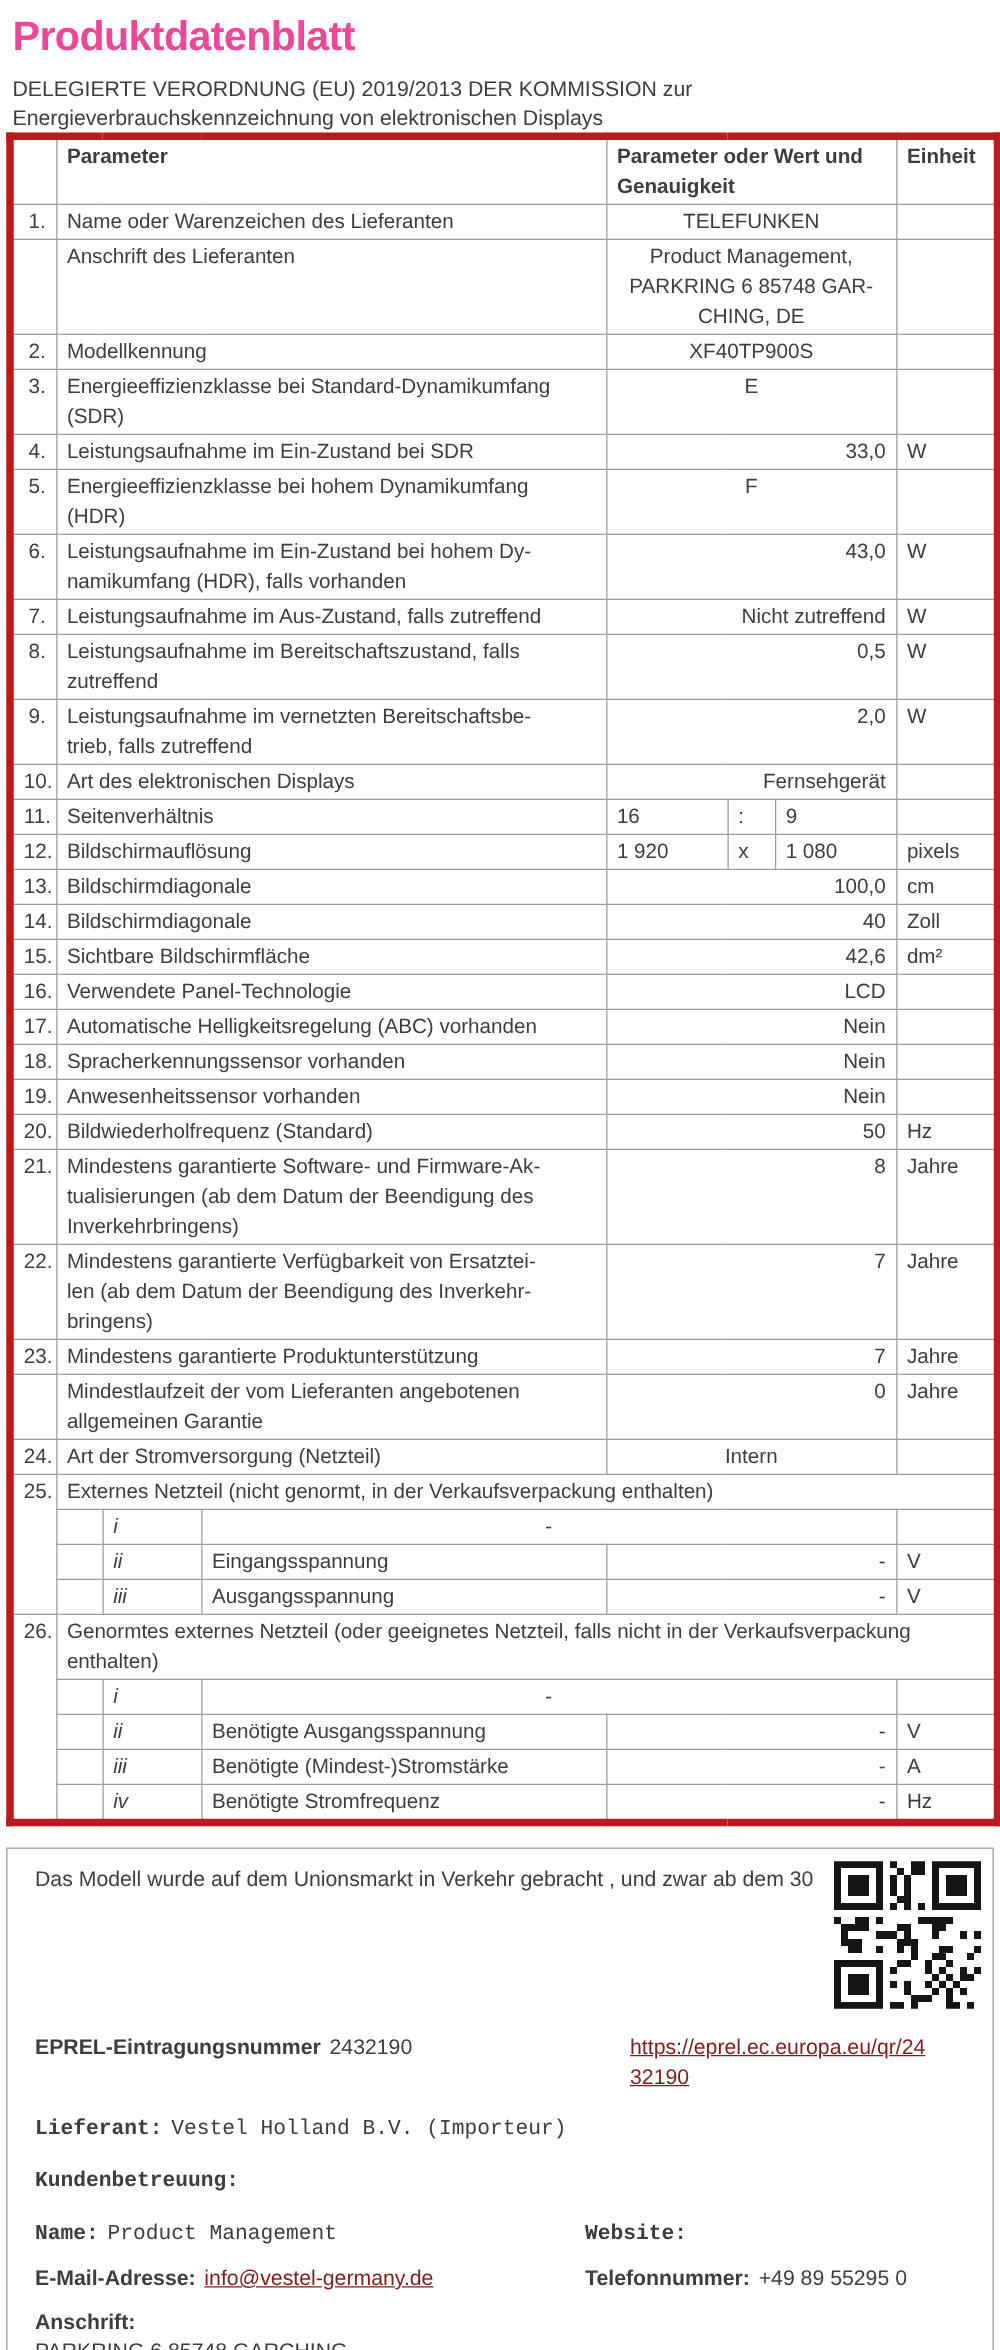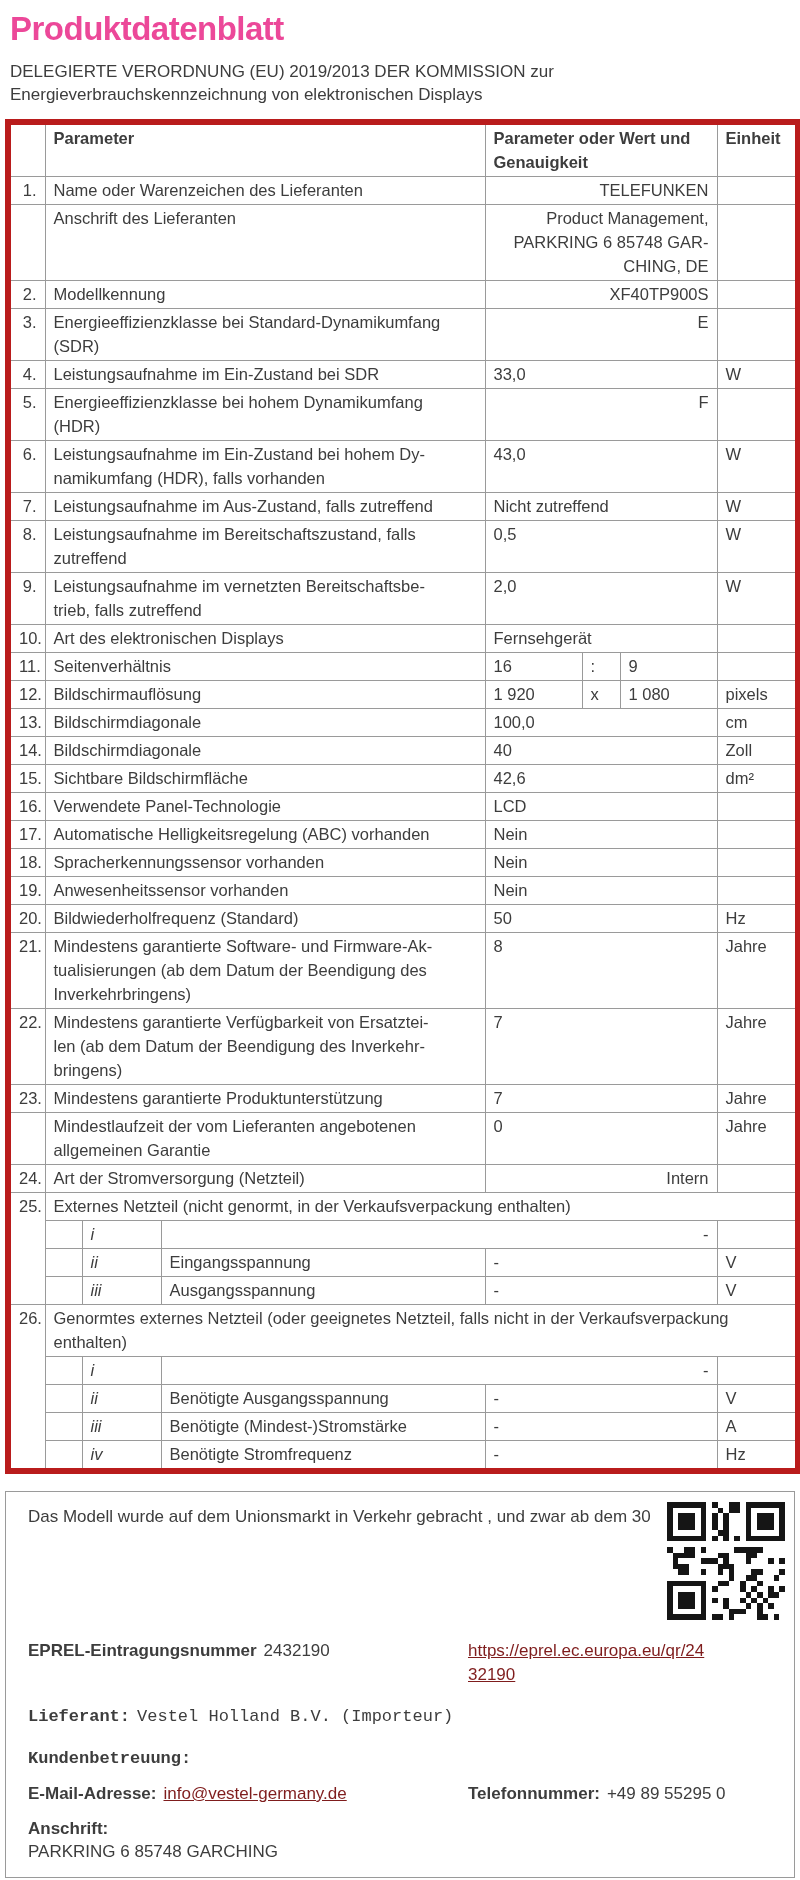--- a/index.html
+++ b/index.html
@@ -1,43 +1,43 @@
 <!DOCTYPE html>
 <html><head>
 <meta charset="utf-8">
 <style>
   html,body{margin:0;padding:0;background:#fff;}
   body{width:800px;font-family:"Liberation Sans",sans-serif;color:#3d3d3d;}
   .page{padding:6px 5px 0 5px;}
   .title{font-size:33px;font-weight:bold;color:#ec4899;margin:4px 0 12px 5px;letter-spacing:-0.5px;}
   .sub{font-size:17px;line-height:23px;color:#3d3d3d;margin:0 0 0 5px;}
-  .subwrap{margin-bottom:13px;}
+  .subwrap{}
 
   table.param{border-collapse:collapse;table-layout:fixed;width:790px;font-size:16.5px;border:6px solid #b91c1c;}
   table.param td, table.param th{border:1px solid #9a9a9a;padding:1px 8px 2px 8px;line-height:24px;vertical-align:top;overflow:hidden;}
   table.param th{font-weight:bold;text-align:left;}
   td.num{text-align:right;padding-right:9px;}
   td.pre{white-space:pre-line;}
-  td.left{text-align:right;}
-  td.right{padding-right:7px;}
+  td.left{text-align:center;}
+  td.right{text-align:right;padding-right:7px;}
   td.center{padding:1px 2px 2px 2px;}
   td.unit{text-align:left;}
   td.ghost{border:none;}
   td.secnum{border-right:none;}
   td.numeral{font-style:italic;padding-left:30px;}
 
   .footerbox{position:relative;border:1px solid #9a9a9a;margin-top:17px;width:788px;font-size:17px;}
   .notice{padding:13px 150px 0 22px;line-height:24px;white-space:nowrap;overflow:hidden;}
   .qr{position:absolute;top:10px;right:9px;width:118px;height:118px;background:#fff;}
   .frow{display:flex;padding:0 12px 0 22px;line-height:24px;}
   .fl{width:440px;flex:none;}
   .fr{flex:1;}
   .lbl{font-weight:bold;margin-right:7px;}
   a.lnk{color:#7f1d1d;text-decoration:underline;cursor:pointer;white-space:pre-line;}
-  .mt-eprel{margin-top:110px;}
+  .mt-eprel{margin-top:110px;gap:36px;}
   .mt-18{margin-top:18px;font-family:Liberation Mono, monospace;}
   .mt-11{margin-top:11px;}
   .addr{padding:0 12px 14px 22px;line-height:23px;}
   .addr .line{display:block;}
 </style>
 </head>
 <body>
 
 <div class="page">
 
@@ -420,20 +420,28 @@
       </div>
     </div>
 
     <div class="frow mt-18">
       <div class="fl">
         <span class="lbl">Kundenbetreuung:</span>
       </div>
       <div class="fr"></div>
     </div>
 
+    <div class="frow mt-18">
+      <div class="fl">
+        <span class="lbl">Name:</span><span>Product Management</span>
+      </div>
+      <div class="fr">
+        <span class="lbl">Website:</span>
+      </div>
+    </div>
 
     <div class="frow mt-11">
       <div class="fl">
         <span class="lbl">E-Mail-Adresse:</span><a class="lnk">info@vestel-germany.de</a>
       </div>
       <div class="fr">
         <span class="lbl">Telefonnummer:</span><span>+49 89 55295 0</span>
       </div>
     </div>
 

